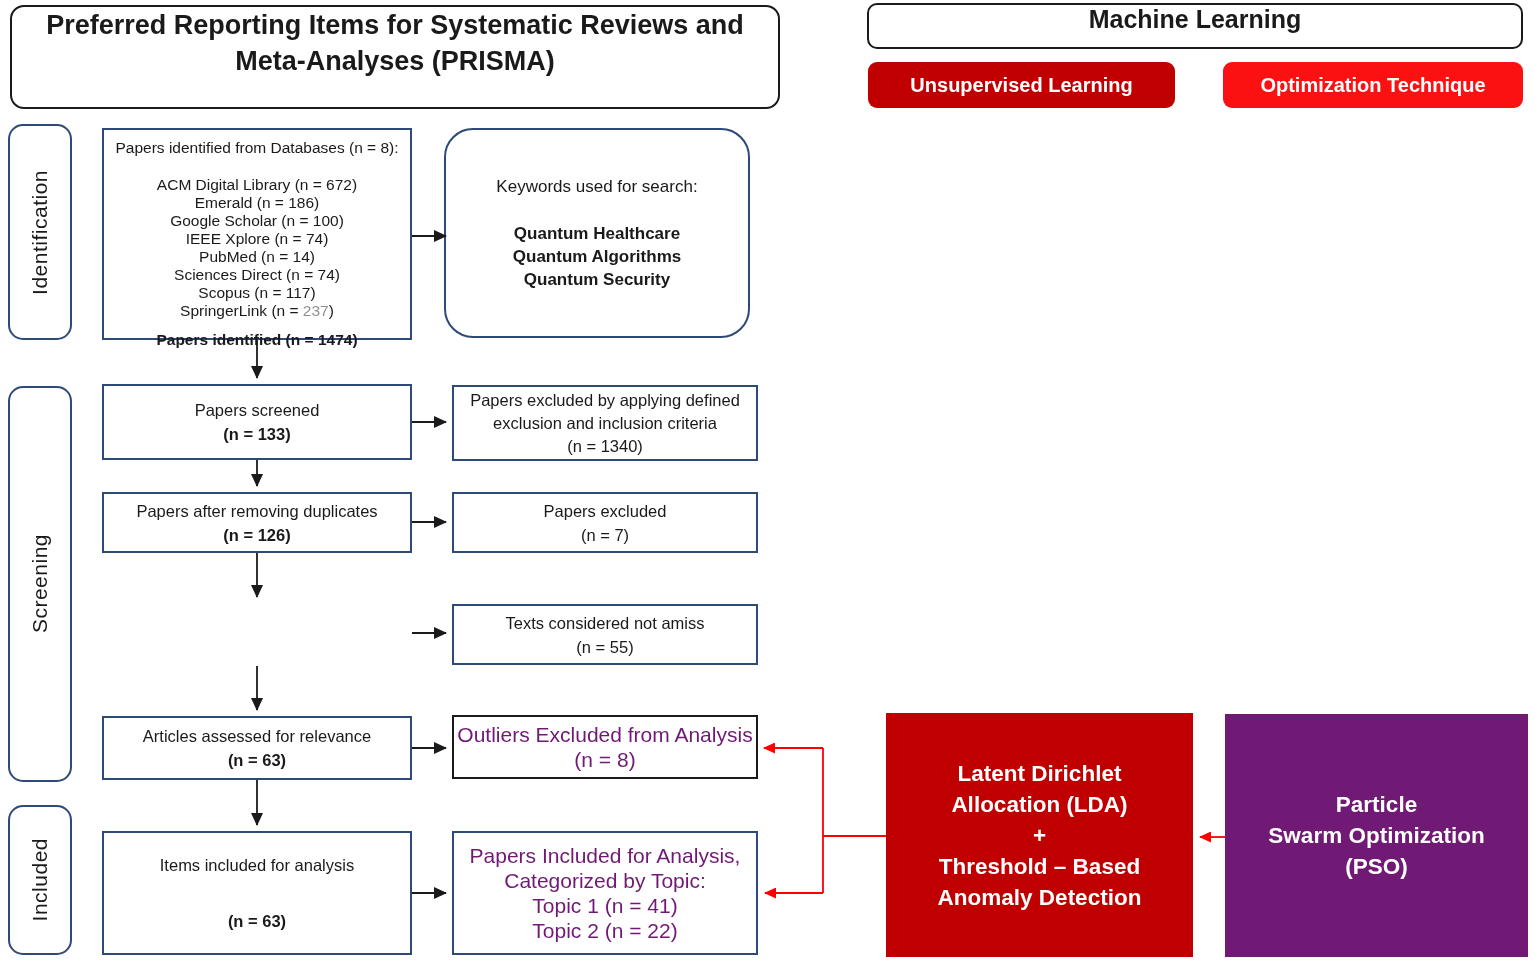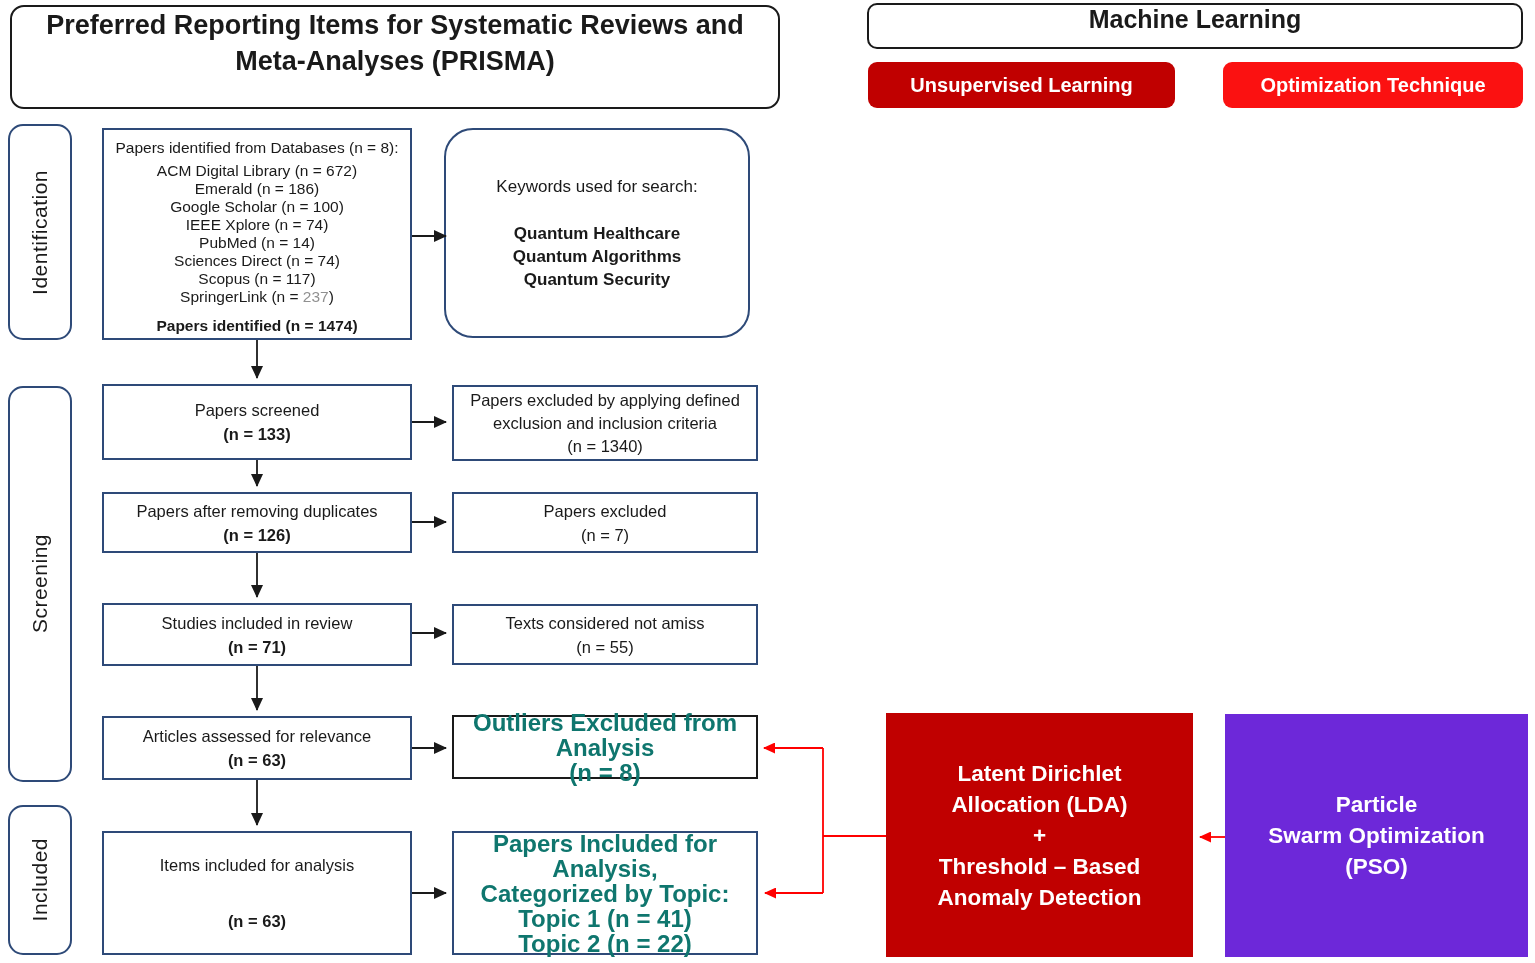--- a/index.html
+++ b/index.html
@@ -22,35 +22,35 @@
   .stage{border:2px solid #2e4a78;border-radius:15px;background:#fff;
     display:flex;align-items:center;justify-content:center;}
   .stage span{writing-mode:vertical-rl;transform:rotate(180deg);
     font-size:21px;letter-spacing:.5px;white-space:nowrap;}
   
   .fbox{border:2px solid #2e4a78;background:#fff;display:flex;flex-direction:column;
     align-items:center;justify-content:center;text-align:center;
     font-size:16.5px;line-height:24px;}
   .fbox .bold{font-weight:bold;}
   .fbox.blackborder{border:2.5px solid #1a1a1a;}
-  .redtext{color:#0f766e;font-weight:bold;font-size:24px;line-height:25px;}
+  .redtext{color:#701a75;font-weight:normal;font-size:21px;line-height:25px;}
   
   .srcbox{justify-content:flex-start;padding-top:9px;font-size:15.5px;line-height:18px;}
-  .srcbox .heading{margin-bottom:5px;}
+  .srcbox .heading{margin-bottom:19px;}
   .srcbox .total{margin-top:11px;font-weight:bold;}
   .grey{color:#909090;}
   
   .kwbox{font-size:17px;line-height:23px;}
   .kwbox .heading{margin-bottom:24px;}
   .kwbox .kw{font-weight:bold;}
   
   .bigred{display:flex;flex-direction:column;align-items:center;justify-content:center;
     color:#fff;font-weight:bold;font-size:22.5px;line-height:31px;text-align:right;}
   .bigred.darkred{background:#c00000;}
-  .bigred.brightred{background:#6d28d9;}
+  .bigred.brightred{background:#701a75;}
   .spacer32{height:32px;}
   svg.overlay{position:absolute;left:0;top:0;pointer-events:none;}
 </style>
 </head>
 <body>
 
 <div id="canvas">
 
   <div class="abs round-black" style="left:10px;top:5px;width:770px;height:104px;">
     <div class="title-text">Preferred Reporting Items for Systematic Reviews and Meta-Analyses (PRISMA)</div>
@@ -107,24 +107,20 @@
 
   <div class="abs fbox" style="left:102px;top:492px;width:310px;height:61px;">
     <div>Papers after removing duplicates</div>
     <div class="bold">(n = 126)</div>
   </div>
   <div class="abs fbox" style="left:452px;top:492px;width:306px;height:61px;">
     <div>Papers excluded</div>
     <div>(n = 7)</div>
   </div>
 
-  <div class="abs fbox" style="left:102px;top:603px;width:310px;height:63px;">
-    <div>Studies included in review</div>
-    <div class="bold">(n = 71)</div>
-  </div>
   <div class="abs fbox" style="left:452px;top:604px;width:306px;height:61px;">
     <div>Texts considered not amiss</div>
     <div>(n = 55)</div>
   </div>
 
   <div class="abs fbox" style="left:102px;top:716px;width:310px;height:64px;">
     <div>Articles assessed for relevance</div>
     <div class="bold">(n = 63)</div>
   </div>
   <div class="abs fbox blackborder" style="left:452px;top:715px;width:306px;height:64px;">

